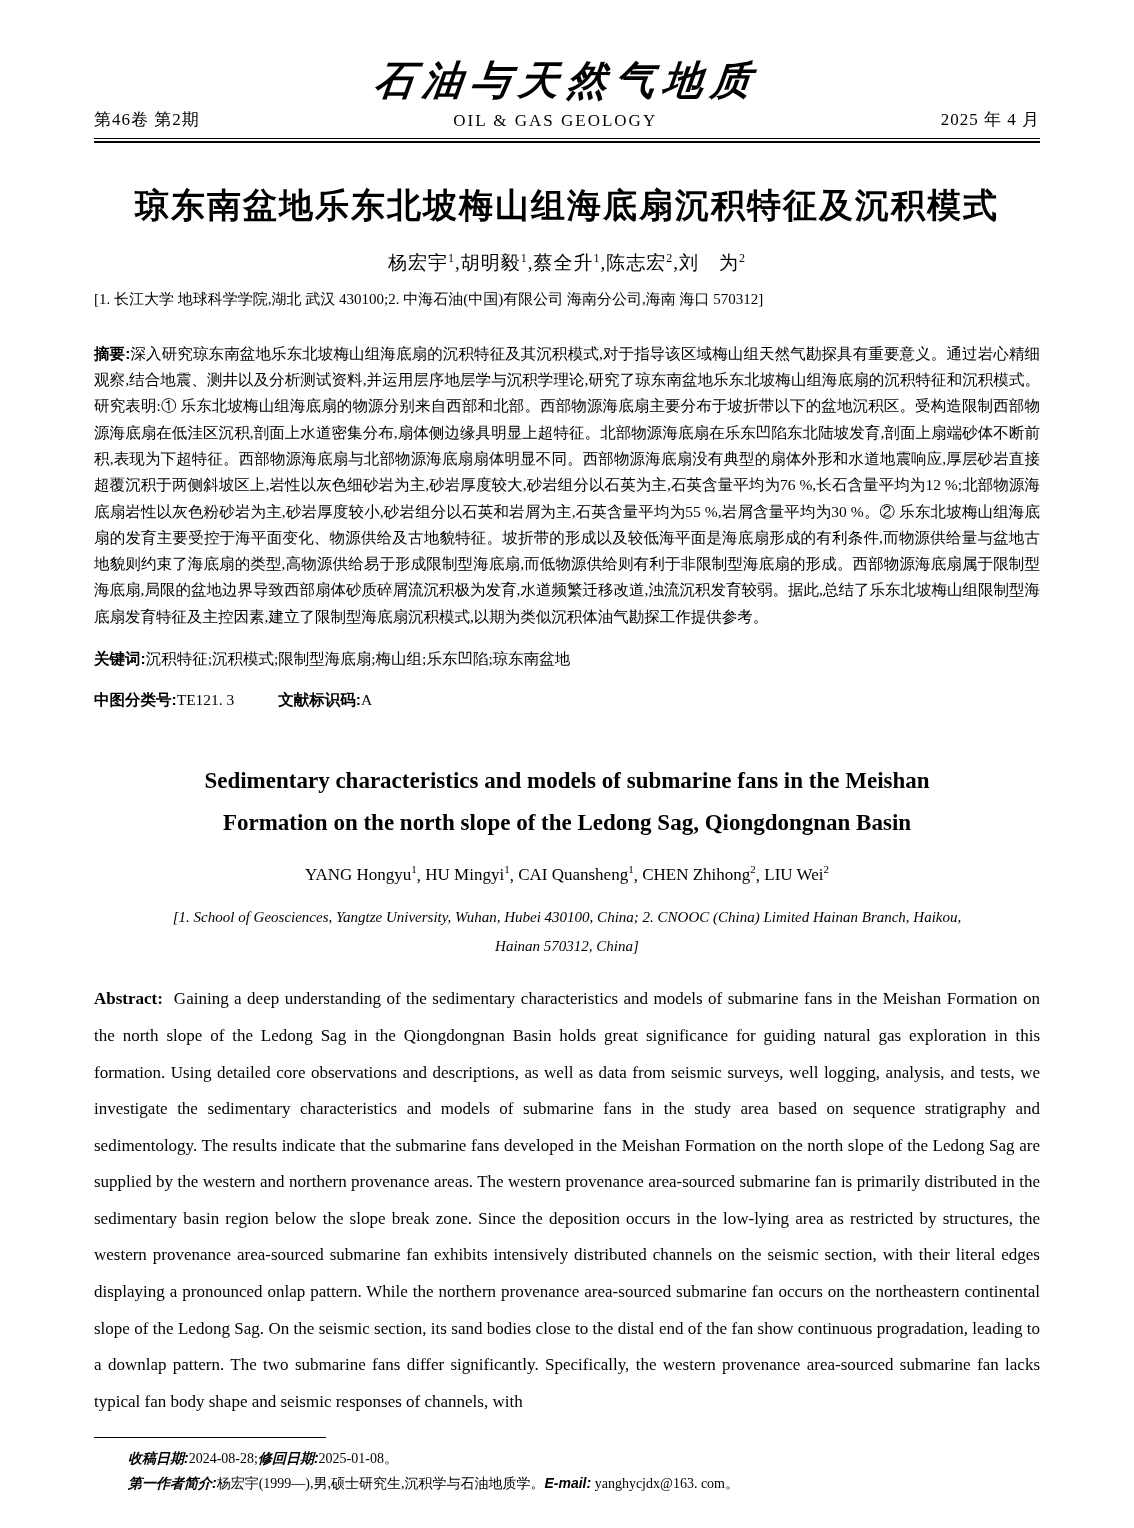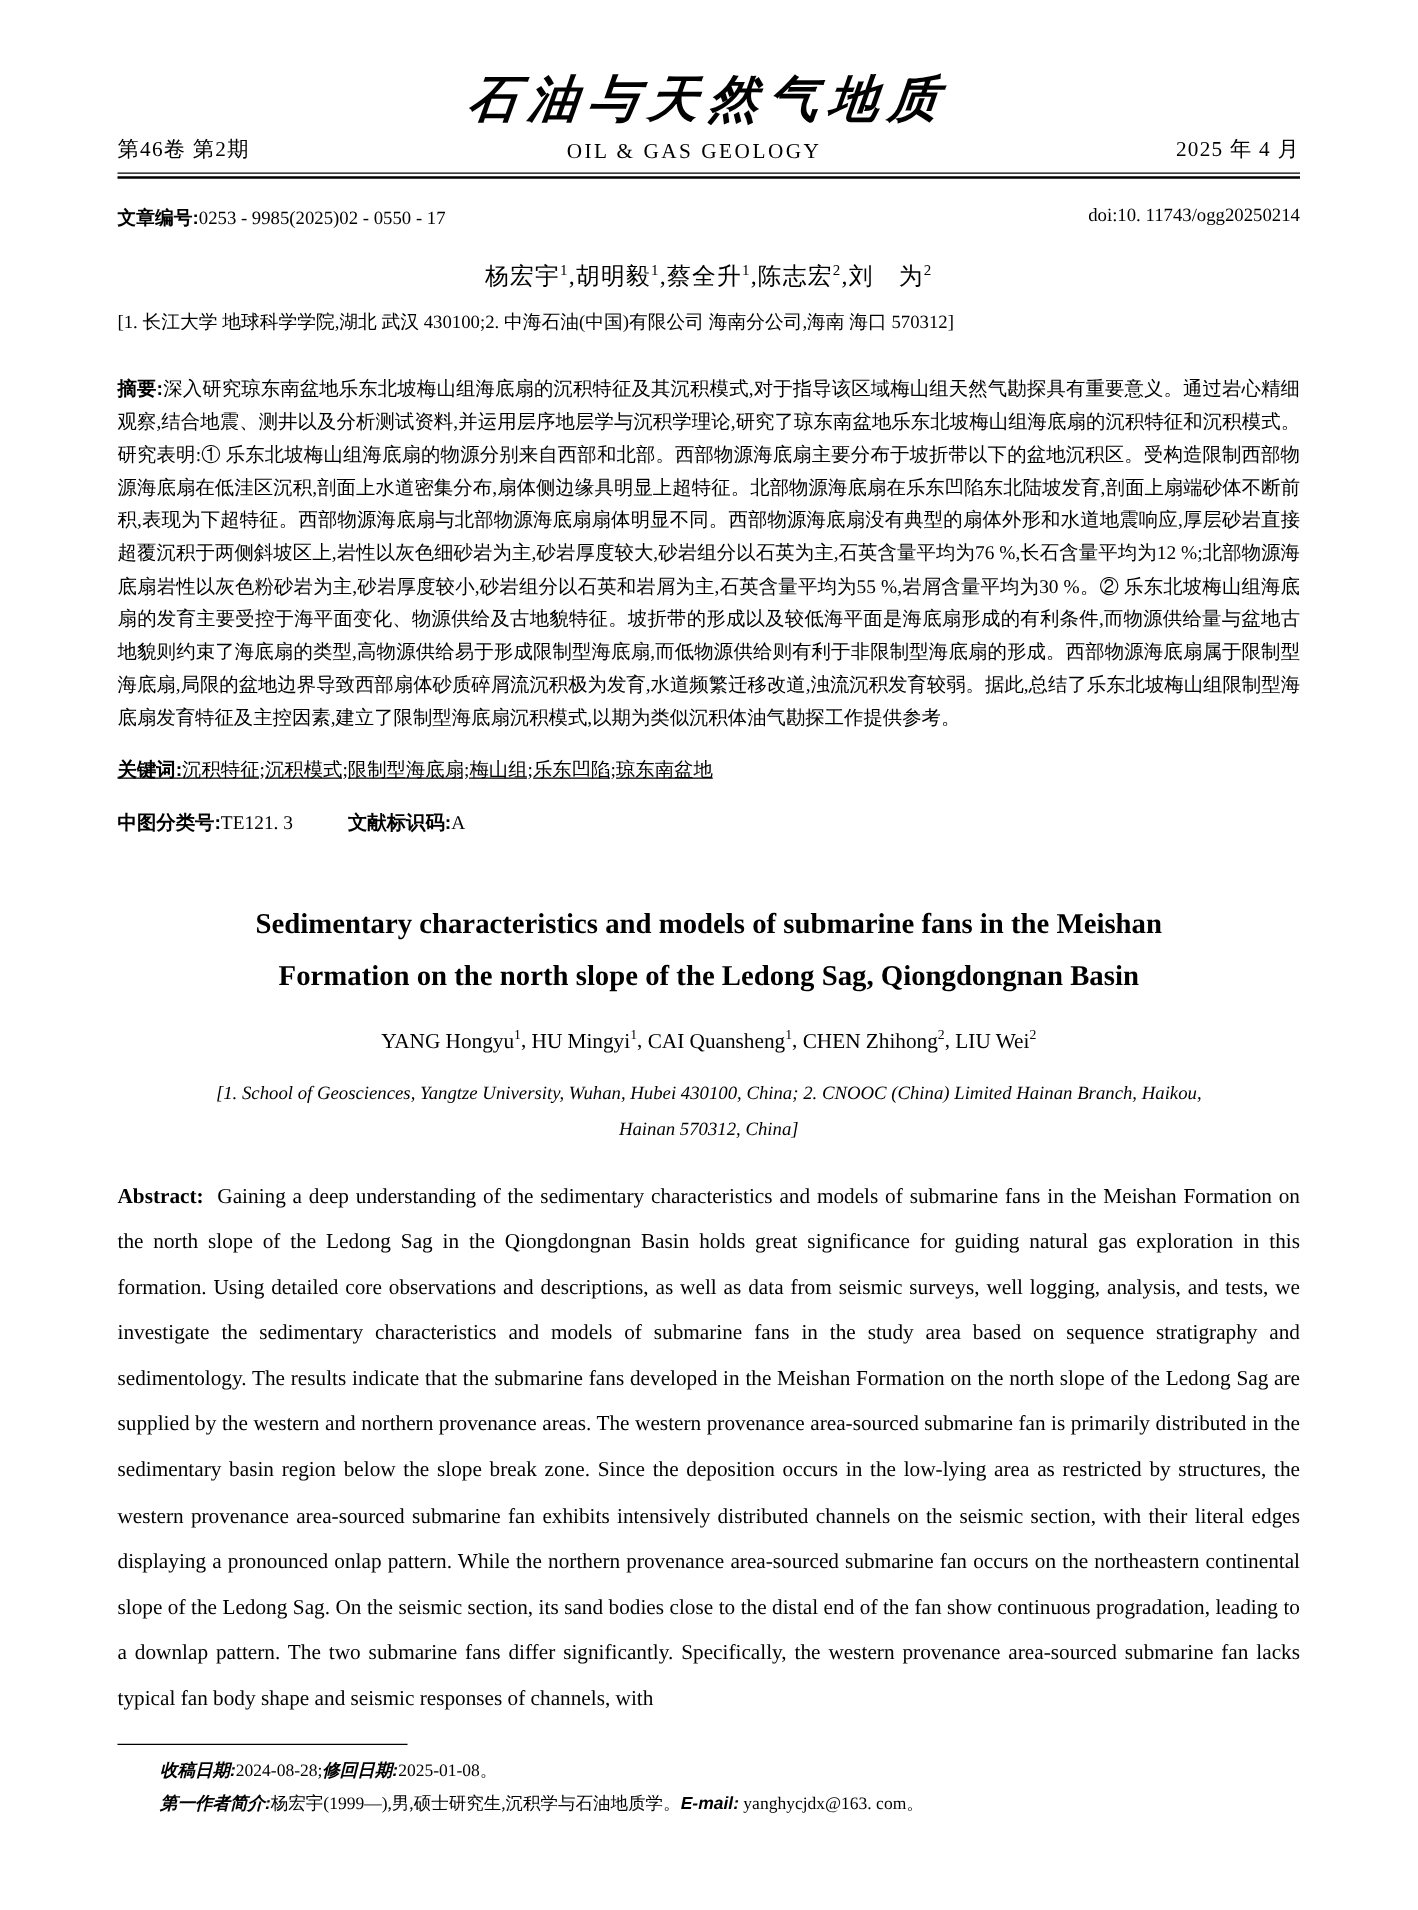--- a/index.html
+++ b/index.html
@@ -35,21 +35,21 @@
     font-size:34px;font-weight:bold;letter-spacing:2px;line-height:1.2;
   }
   .cn-authors{margin-top:24px;text-align:center;font-size:19px;letter-spacing:1px;}
   .cn-authors sup{font-size:12px;}
   .cn-affil{margin-top:14px;text-align:left;font-size:15px;}
   
   .cn-abs{margin-top:32px;font-size:15.5px;line-height:26.3px;text-align:justify;}
   .cn-abs .lab, .kw .lab, .clc .lab{
     font-weight:bold;font-family:"Liberation Sans",sans-serif;
   }
-  .kw{font-size:15.5px;line-height:26.3px;margin-top:1px;text-align:justify;text-decoration:underline;}
+  .kw{font-size:15.5px;line-height:26.3px;margin-top:1px;text-align:justify;}
   .clc{font-size:15.5px;line-height:26.3px;margin-top:1px;}
   .clc .gap{display:inline-block;width:44px;}
   
   .en-title{
     margin:46px 0 0 0;text-align:center;font-weight:bold;
     font-family:"Liberation Serif","DejaVu Serif",serif;
     font-size:23px;line-height:42px;
   }
   .en-authors{margin-top:20px;text-align:center;font-size:17px;}
   .en-authors sup{font-size:11px;}
@@ -72,27 +72,22 @@
   </div>
 
   <div class="header-row">
     <span class="vol">第46卷  第2期</span>
     <span class="jname">OIL &amp; GAS GEOLOGY</span>
     <span class="date">2025 年 4 月</span>
   </div>
 
   <div class="double-rule"></div>
 
-  <div class="meta-row">
-    <span>
-      <span class="lab">文章编号:</span><span>0253 - 9985(2025)02 - 0550 - 17</span>
-    </span>
-    <span>doi:10. 11743/ogg20250214</span>
-  </div>
 
+  <h1 class="cn-title">琼东南盆地乐东北坡梅山组海底扇沉积特征及沉积模式</h1>
 
   <div class="cn-authors" id="authors-cn"><span>杨宏宇<sup>1</sup></span>,<span>胡明毅<sup>1</sup></span>,<span>蔡全升<sup>1</sup></span>,<span>陈志宏<sup>2</sup></span>,<span>刘　为<sup>2</sup></span></div>
 
   <div class="cn-affil">[1. 长江大学 地球科学学院,湖北 武汉  430100;2. 中海石油(中国)有限公司 海南分公司,海南 海口  570312]</div>
 
   <p class="cn-abs"><span class="lab">摘要:</span><span>深入研究琼东南盆地乐东北坡梅山组海底扇的沉积特征及其沉积模式,对于指导该区域梅山组天然气勘探具有重要意义。通过岩心精细观察,结合地震、测井以及分析测试资料,并运用层序地层学与沉积学理论,研究了琼东南盆地乐东北坡梅山组海底扇的沉积特征和沉积模式。研究表明:① 乐东北坡梅山组海底扇的物源分别来自西部和北部。西部物源海底扇主要分布于坡折带以下的盆地沉积区。受构造限制西部物源海底扇在低洼区沉积,剖面上水道密集分布,扇体侧边缘具明显上超特征。北部物源海底扇在乐东凹陷东北陆坡发育,剖面上扇端砂体不断前积,表现为下超特征。西部物源海底扇与北部物源海底扇扇体明显不同。西部物源海底扇没有典型的扇体外形和水道地震响应,厚层砂岩直接超覆沉积于两侧斜坡区上,岩性以灰色细砂岩为主,砂岩厚度较大,砂岩组分以石英为主,石英含量平均为76 %,长石含量平均为12 %;北部物源海底扇岩性以灰色粉砂岩为主,砂岩厚度较小,砂岩组分以石英和岩屑为主,石英含量平均为55 %,岩屑含量平均为30 %。② 乐东北坡梅山组海底扇的发育主要受控于海平面变化、物源供给及古地貌特征。坡折带的形成以及较低海平面是海底扇形成的有利条件,而物源供给量与盆地古地貌则约束了海底扇的类型,高物源供给易于形成限制型海底扇,而低物源供给则有利于非限制型海底扇的形成。西部物源海底扇属于限制型海底扇,局限的盆地边界导致西部扇体砂质碎屑流沉积极为发育,水道频繁迁移改道,浊流沉积发育较弱。据此,总结了乐东北坡梅山组限制型海底扇发育特征及主控因素,建立了限制型海底扇沉积模式,以期为类似沉积体油气勘探工作提供参考。</span></p>
 
   <p class="kw"><span class="lab">关键词:</span><span>沉积特征;沉积模式;限制型海底扇;梅山组;乐东凹陷;琼东南盆地</span></p>
 
   <p class="clc"><span class="lab">中图分类号:</span><span>TE121. 3</span><span class="gap"></span><span class="lab">文献标识码:</span><span>A</span></p>

